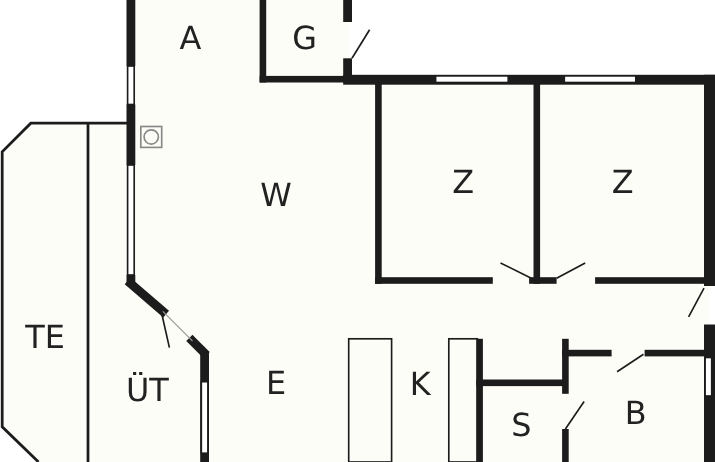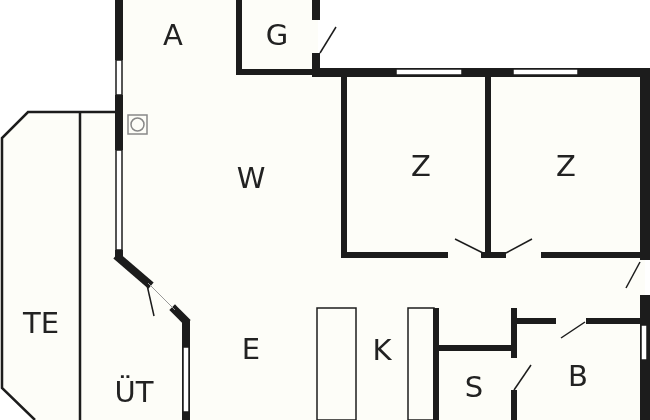--- a/index.html
+++ b/index.html
@@ -108,19 +108,19 @@
       <rect x="128" y="115" width="19" height="19"></rect>
       <circle cx="137.5" cy="124.5" r="6.5"></circle>
     </g>
   </svg>
 
   <div class="label" style="left:173px;top:35px;">A</div>
   <div class="label" style="left:277px;top:35px;">G</div>
   <div class="label" style="left:251px;top:178px;">W</div>
   <div class="label" style="left:421px;top:166px;">Z</div>
   <div class="label" style="left:566px;top:166px;">Z</div>
-  <div class="label" style="left:41px;top:323px;">TE</div>
-  <div class="label" style="left:134px;top:392px;">ÜT</div>
+  <div class="label" style="left:41px;top:307px;">TE</div>
+  <div class="label" style="left:134px;top:355px;">ÜT</div>
   <div class="label" style="left:251px;top:349px;">E</div>
   <div class="label" style="left:382px;top:350px;">K</div>
   <div class="label" style="left:474px;top:387px;">S</div>
   <div class="label" style="left:578px;top:376px;">B</div>
 </div>
 
 </body></html>

